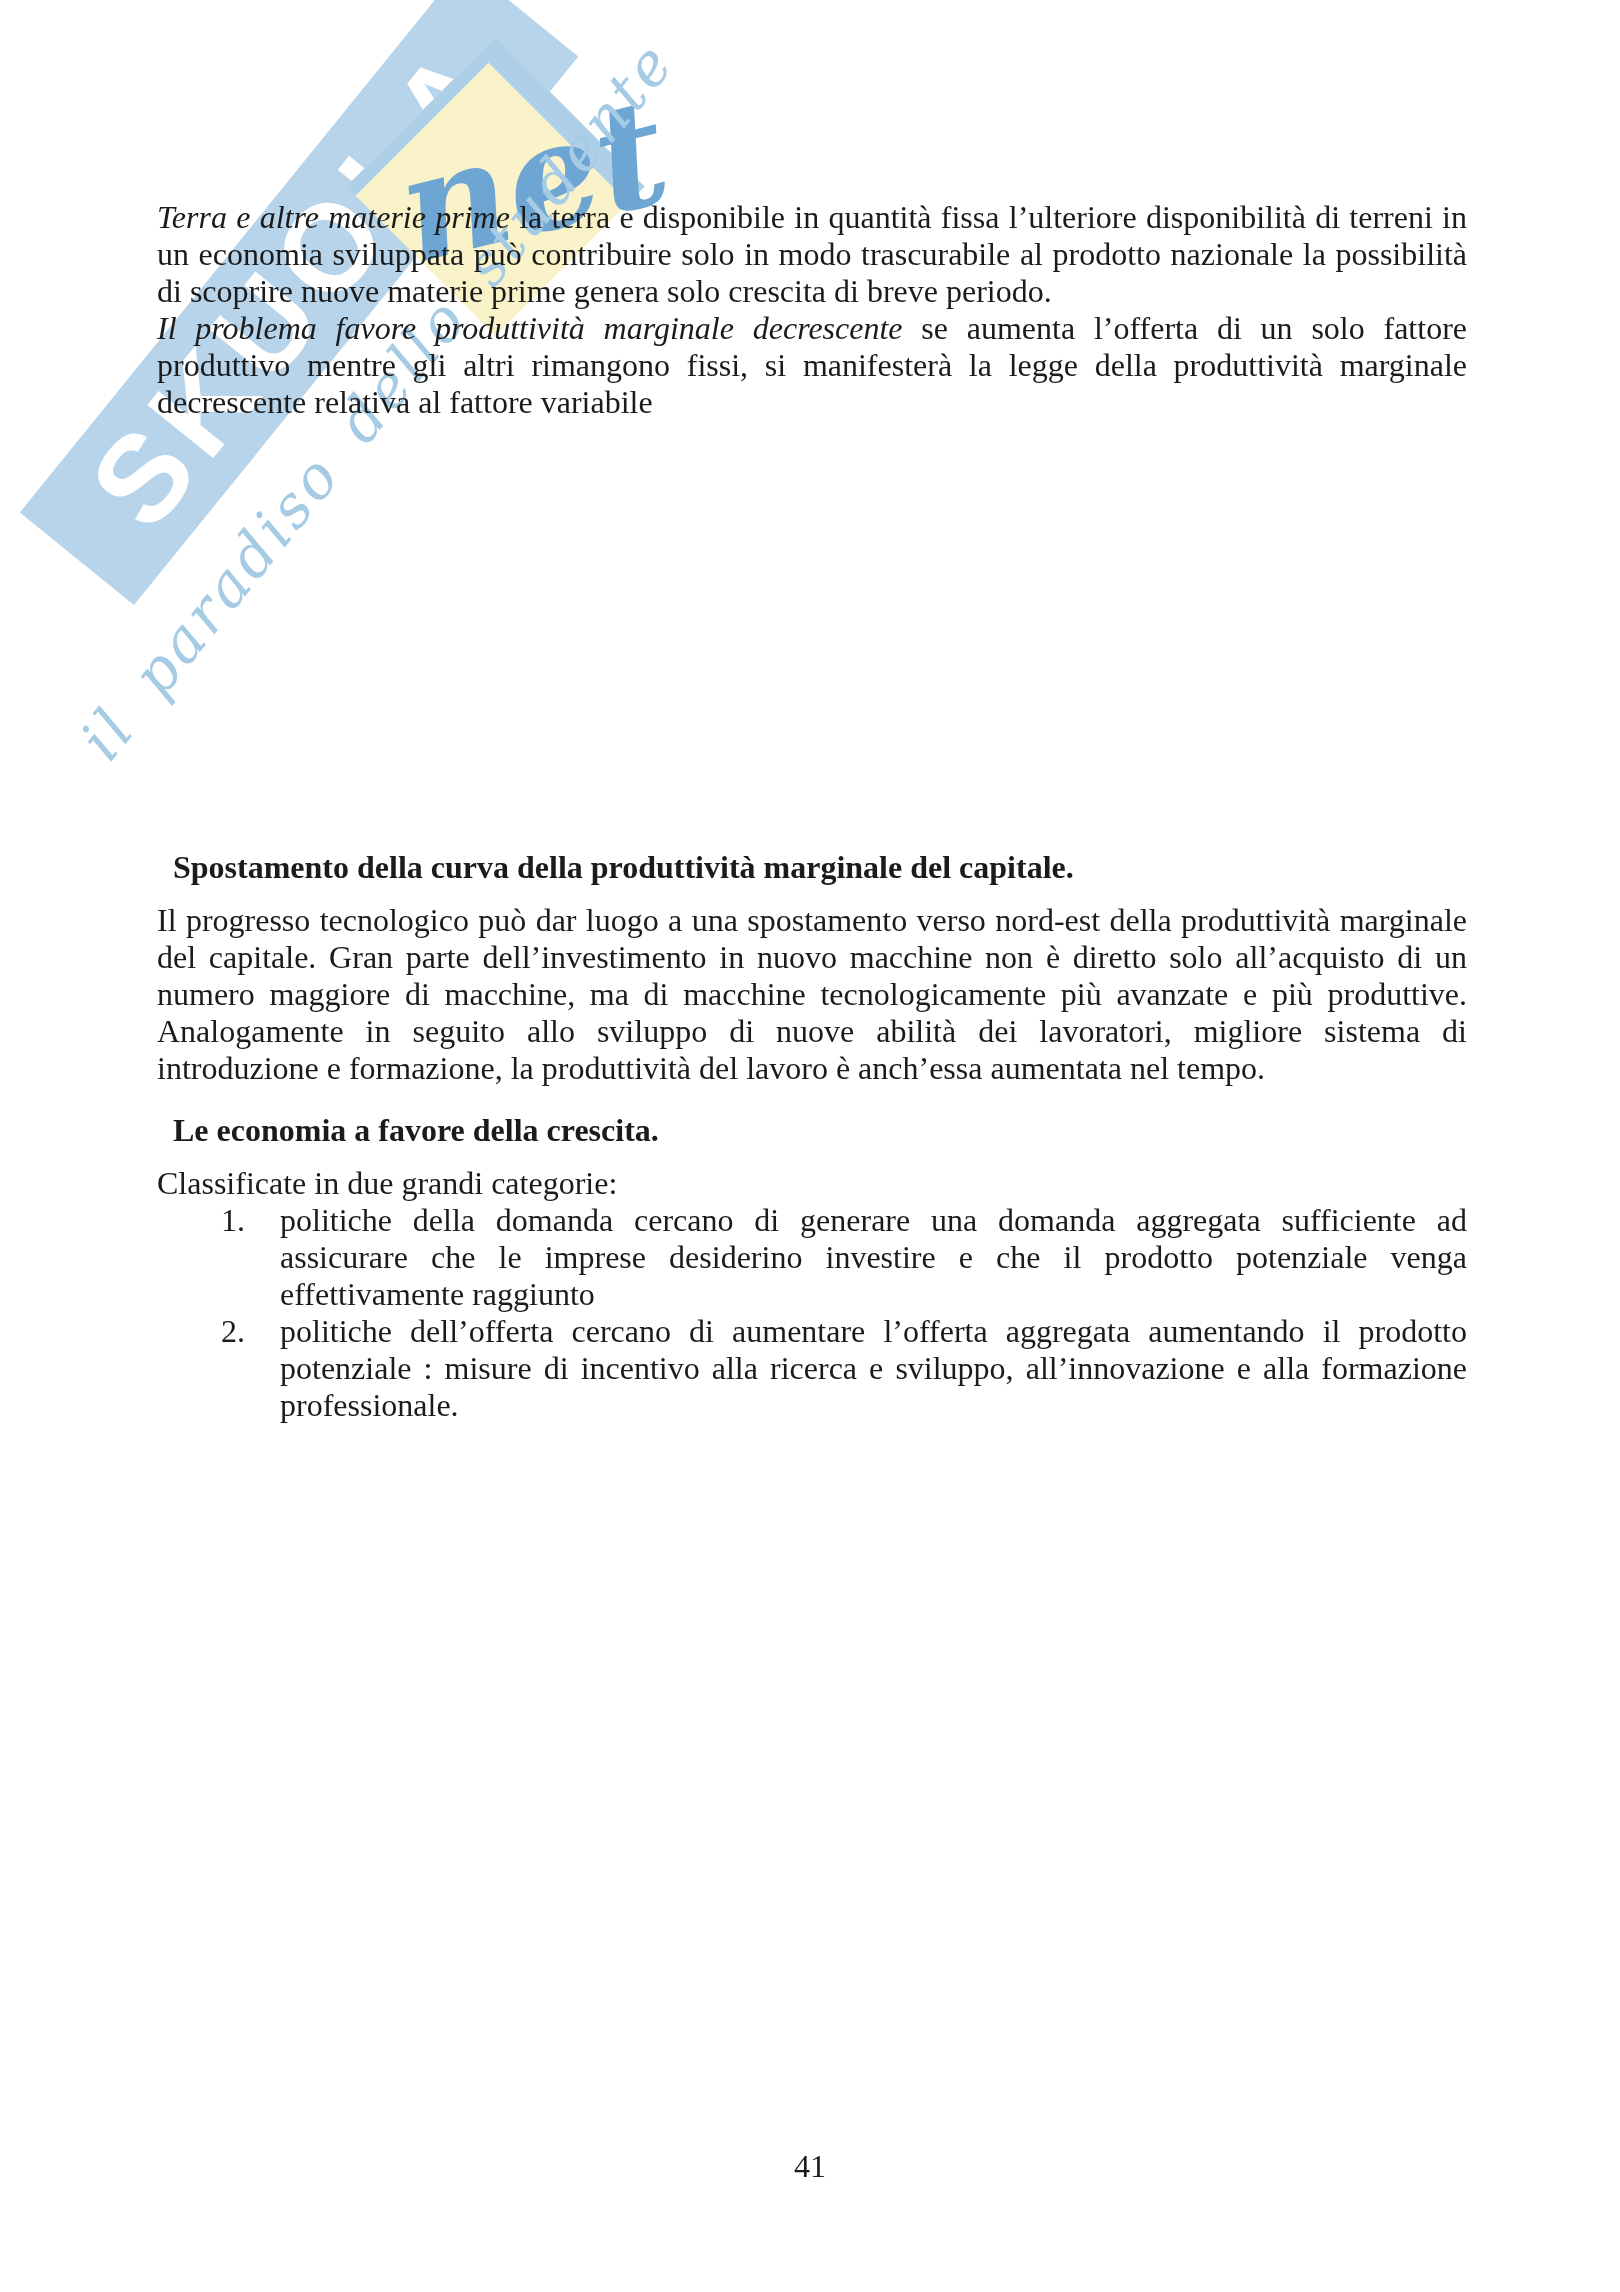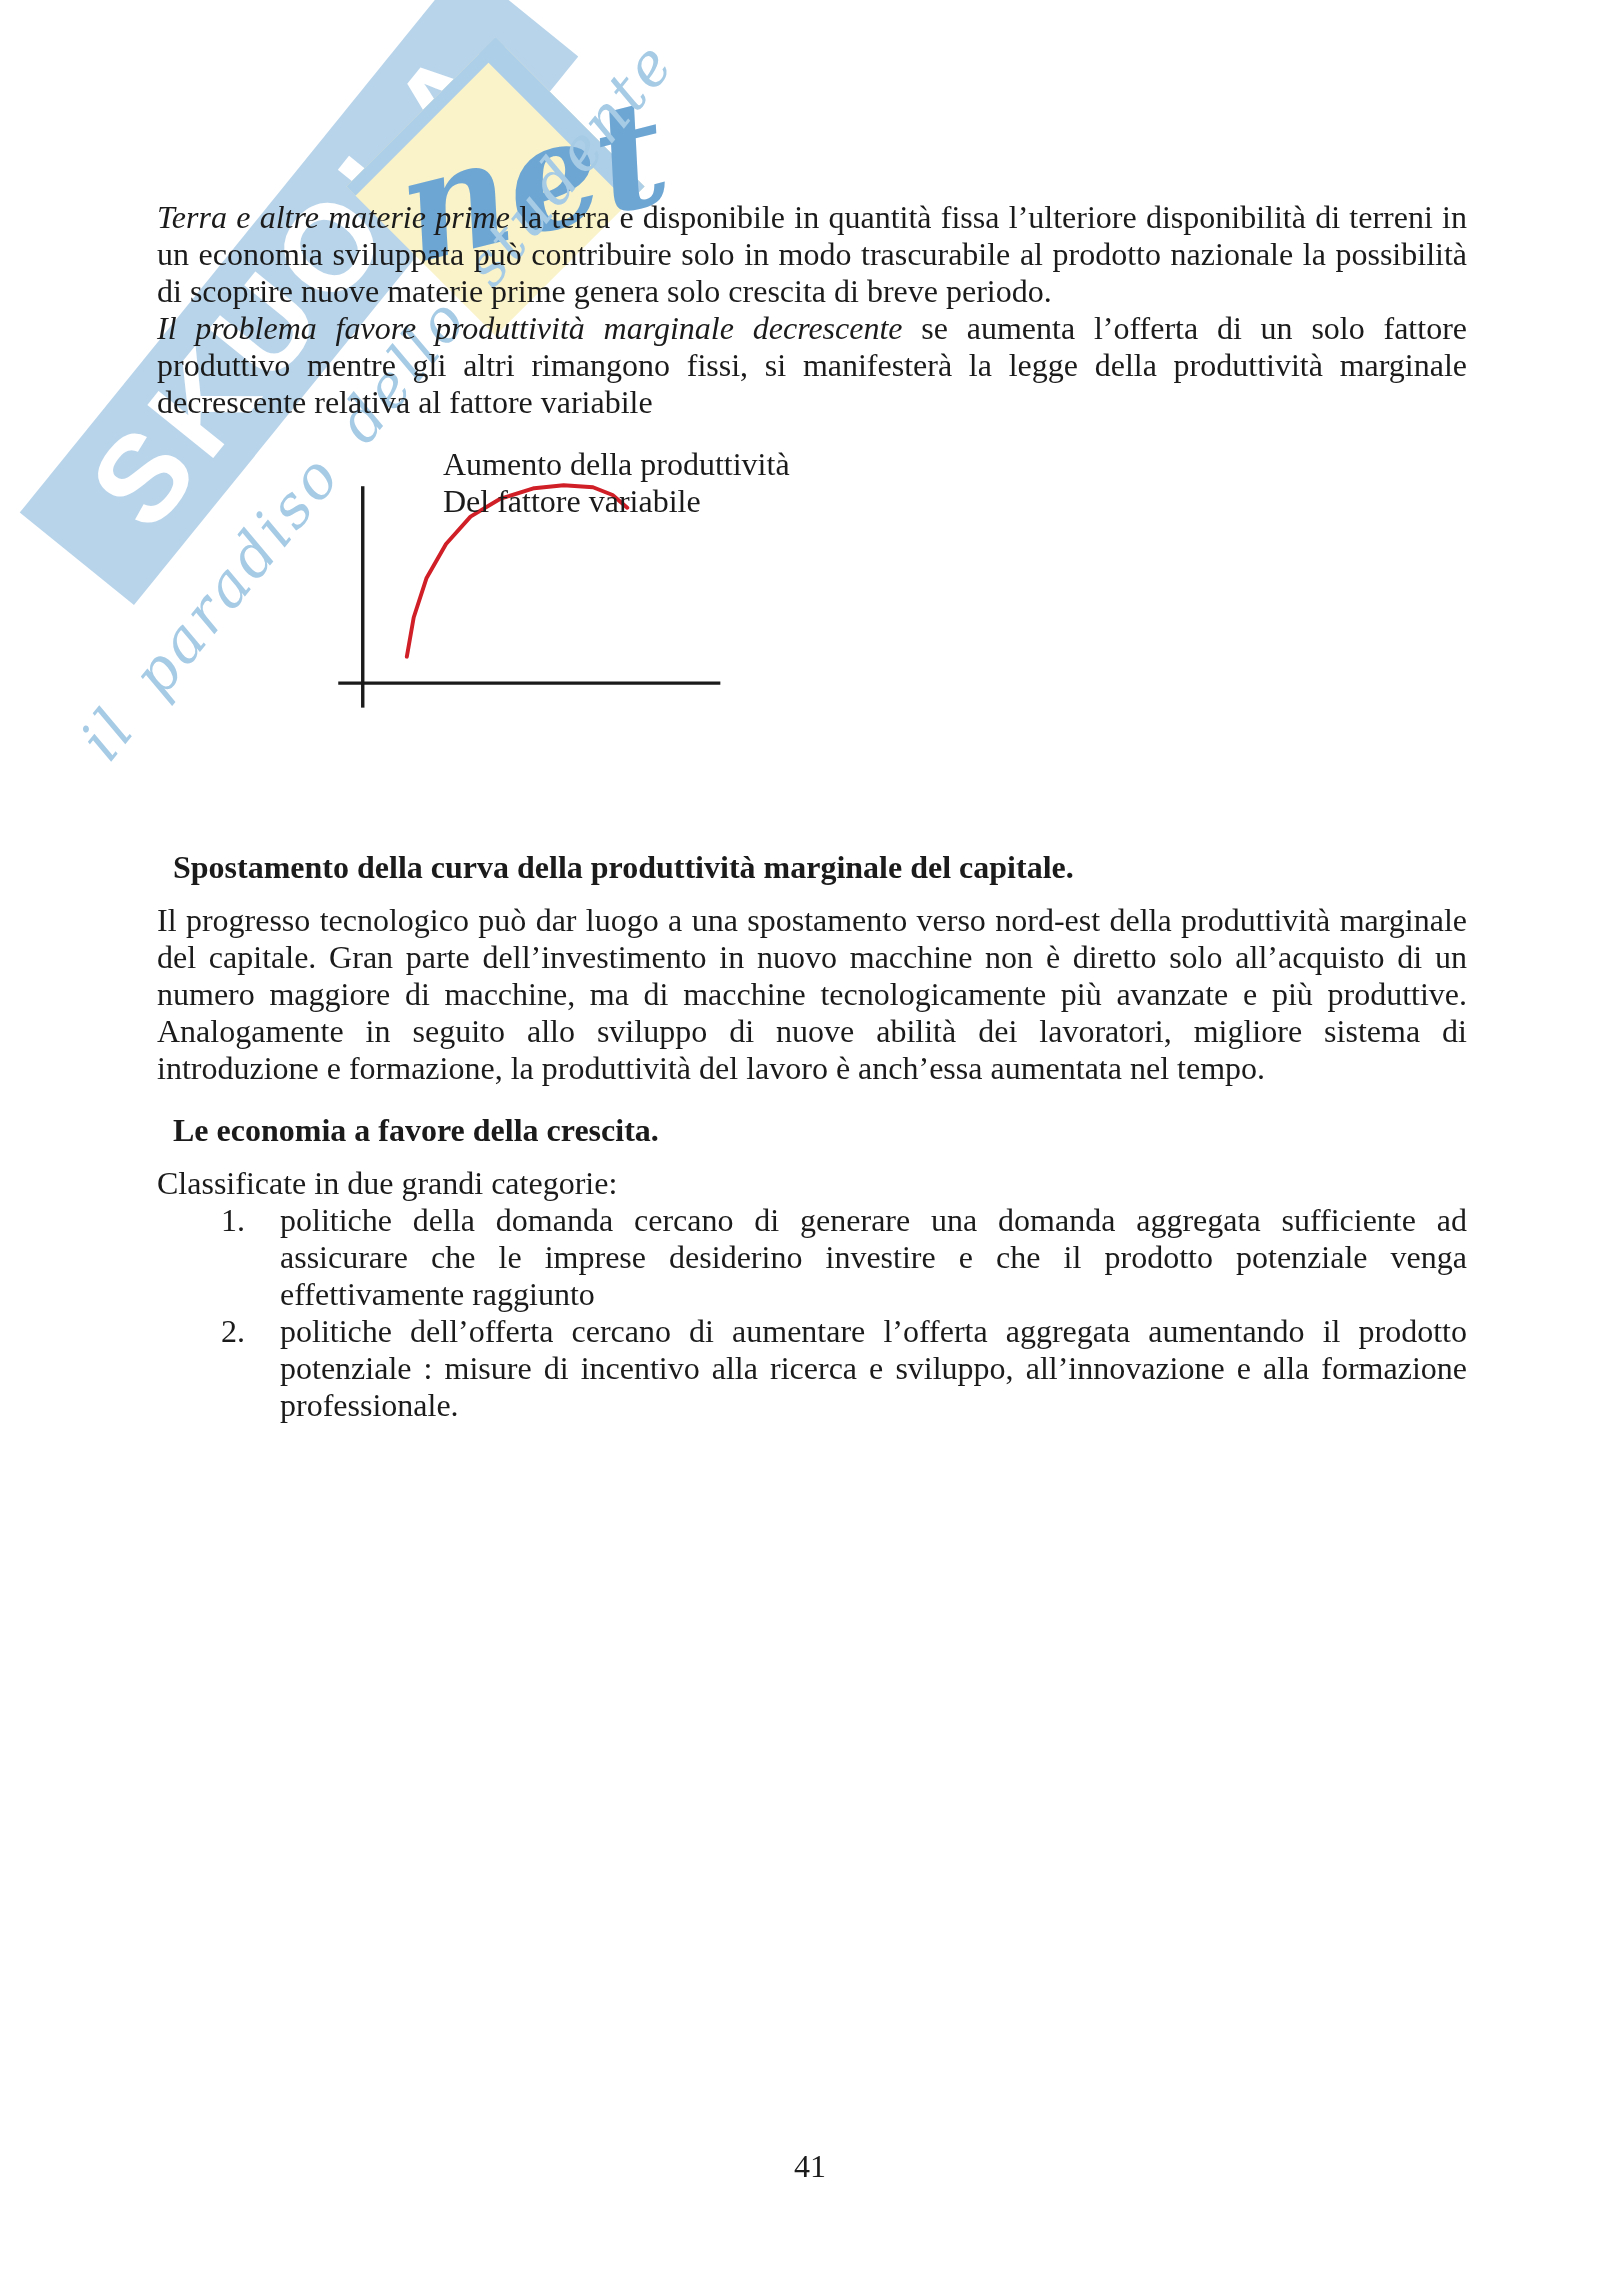--- a/index.html
+++ b/index.html
@@ -87,31 +87,20 @@
   <div class="wm-tagline">il paradiso dello studente</div>
 </div>
 
 <div class="layer" id="content">
 
   <div class="textblock" id="block-paras">
     <p><span class="lead-italic">Terra e altre materie prime</span><span> la terra e disponibile in quantità fissa l’ulteriore disponibilità di terreni in un economia sviluppata può contribuire solo in modo trascurabile al prodotto nazionale la possibilità di scoprire nuove materie prime genera solo crescita di breve periodo.</span></p>
     <p><span class="lead-italic">Il problema favore produttività marginale decrescente</span><span> se aumenta l’offerta di un solo fattore produttivo mentre gli altri rimangono fissi, si manifesterà la legge della produttività marginale decrescente relativa al fattore variabile</span></p>
   </div>
 
-  <div class="figure">
-    <svg width="725" height="343" viewBox="0 0 740 350">
-      <line x1="210" y1="41" x2="210" y2="267" stroke-width="3.5" stroke="#1b1b1b"></line>
-      <line x1="185" y1="242" x2="575" y2="242" stroke-width="3.5" stroke="#1b1b1b"></line>
-      <polyline id="figure-curve" fill="none" stroke-width="4" stroke-linecap="round" stroke-linejoin="round" stroke="#d01f26" points="255,215 262,175 275,135 295,100 320,72 350,54 385,43 415,40 445,42 465,50 480,63"></polyline>
-    </svg>
-    <div class="fig-label">
-      <div>Aumento della produttività</div>
-      <div>Del fattore variabile</div>
-    </div>
-  </div>
 
   <div class="textblock" id="block-s1">
     <h2 class="doc-heading">Spostamento della curva della produttività marginale del capitale.</h2>
     <p>Il progresso tecnologico può dar luogo a una spostamento verso nord-est della produttività marginale del capitale. Gran parte dell’investimento in nuovo macchine non è diretto solo all’acquisto di un numero maggiore di macchine, ma di macchine tecnologicamente più avanzate e più produttive. Analogamente in seguito allo sviluppo di nuove abilità dei lavoratori, migliore sistema di introduzione e formazione, la produttività del lavoro è anch’essa aumentata nel tempo.</p>
   </div>
 
   <div class="textblock" id="block-s2">
     <h2 class="doc-heading">Le economia a favore della crescita.</h2>
     <p>Classificate in due grandi categorie:</p>
     <div class="doc-list">

